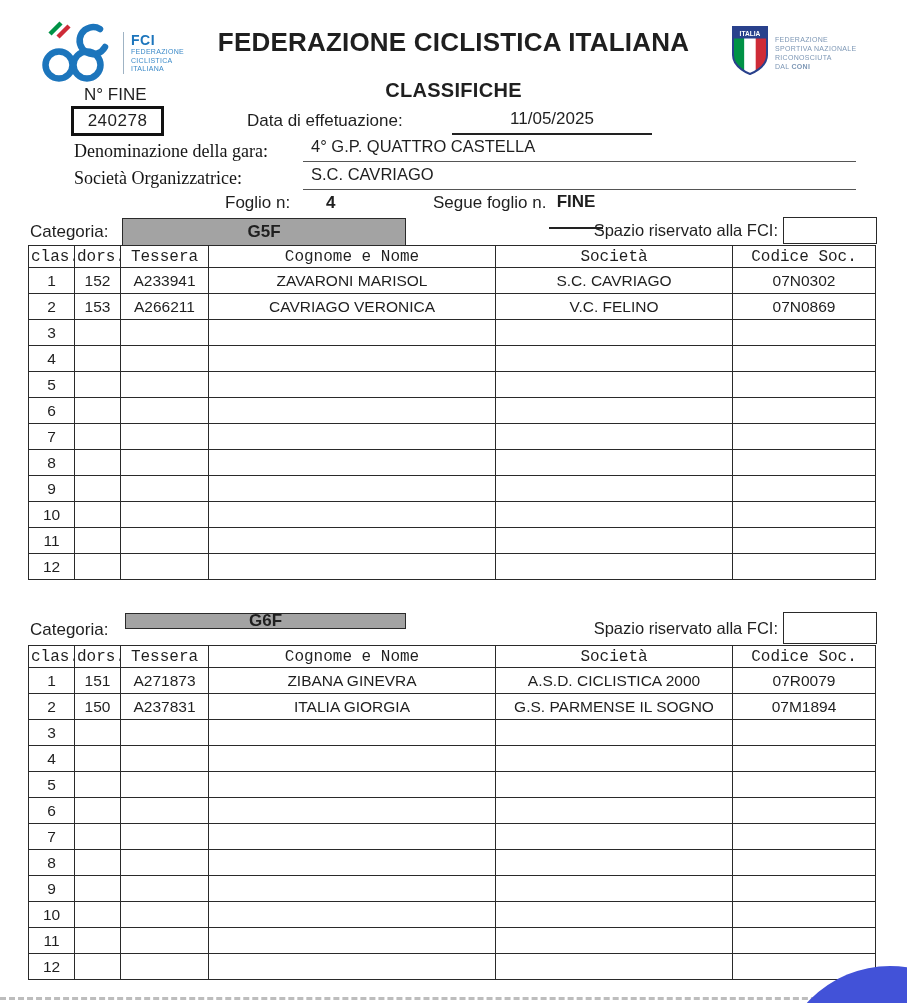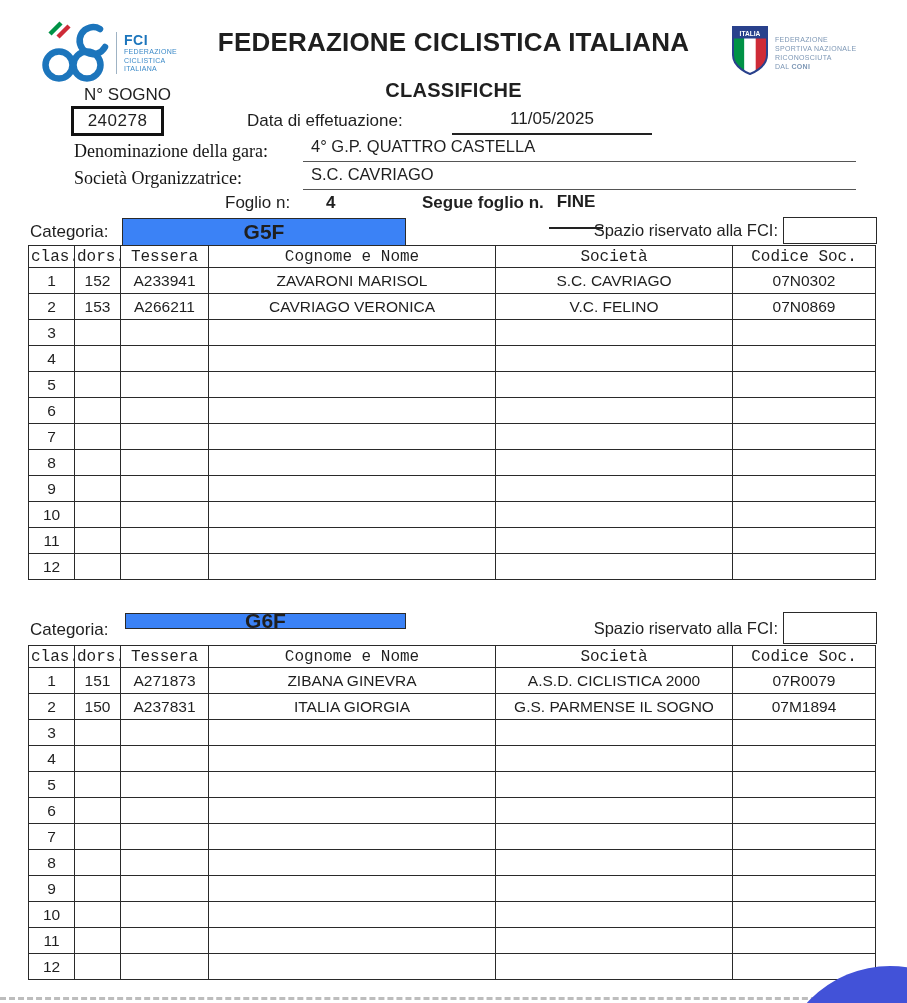--- a/index.html
+++ b/index.html
@@ -3,21 +3,21 @@
 <meta charset="utf-8">
 <style>
   html,body{margin:0;padding:0;}
   body{
     width:907px;height:1003px;position:relative;overflow:hidden;
     background:#ffffff;color:#1f1f1f;
     font-family:"Liberation Sans", sans-serif;
   }
   .abs{position:absolute;}
   
-  .fci-logo{left:40px;top:18px;display:flex;align-items:flex-start;}
+  .fci-logo{left:40px;top:18px;display:flex;align-items:flex-start;gap:7px;}
   .fci-text{border-left:1.5px solid #9fb3c4;padding-left:7px;margin-top:14px;}
   .fci-abbr{font-size:14px;font-weight:bold;color:#1c75bc;letter-spacing:.5px;}
   .fci-line{font-size:7px;line-height:8.5px;color:#3b8ac8;letter-spacing:.3px;}
   .doc-title{left:0;right:0;top:27px;text-align:center;font-size:26px;font-weight:bold;letter-spacing:.2px;}
   .doc-subtitle{left:0;right:0;top:79px;text-align:center;font-size:20px;font-weight:bold;letter-spacing:.3px;}
   .coni-logo{left:731px;top:25px;display:flex;align-items:flex-start;gap:6px;}
   .coni-text{margin-top:10px;}
   .coni-line{font-size:7px;line-height:9px;color:#7d97b5;letter-spacing:.3px;}
   .coni-line b{color:#7d97b5;}
   .gara-label{left:84px;top:85px;font-size:17px;}
@@ -28,27 +28,27 @@
               text-align:center;font-size:17px;}
   .serif-label{font-family:Liberation Serif, serif;font-size:18px;color:#141414;}
   .race-label{left:74px;top:141px;}
   .race-value{left:303px;top:137px;width:553px;height:25px;border-bottom:1.5px solid #555;
               font-size:16.5px;padding-left:8px;box-sizing:border-box;}
   .org-label{left:74px;top:168px;}
   .org-value{left:303px;top:165px;width:553px;height:25px;border-bottom:1.5px solid #555;
              font-size:16.5px;padding-left:8px;box-sizing:border-box;}
   .sheet-label{left:225px;top:193px;font-size:17px;}
   .sheet-value{left:326px;top:193px;font-size:17px;font-weight:bold;}
-  .nextsheet-label{left:422px;top:193px;font-size:17px;font-weight:bold;}
+  .nextsheet-label{left:433px;top:193px;font-size:17px;}
   .nextsheet-value{left:549px;top:192px;min-width:54px;text-align:center;font-size:17px;font-weight:bold;
                    border-bottom:2px solid #222;padding-bottom:15px;box-sizing:border-box;}
   
   .cat-label{font-size:17px;}
   .cat-box{border:1.6px solid #2a2a2a;display:flex;align-items:center;justify-content:center;
-           font-size:21px;font-weight:bold;box-sizing:border-box;background:#3b82f6;}
+           font-size:17px;font-weight:bold;box-sizing:border-box;background:#a3a3a3;}
   .fci-space-label{font-size:16.5px;text-align:right;}
   .fci-space-box{border:1.4px solid #2a2a2a;background:#fff;box-sizing:border-box;}
   
   table.results{border-collapse:collapse;table-layout:fixed;background:#fff;}
   table.results th, table.results td{
     border:1.6px solid #2a2a2a;text-align:center;vertical-align:middle;
     font-weight:400;overflow:hidden;white-space:nowrap;padding:0 2px;
   }
   table.results th{height:21px;font-size:16px;font-family:Liberation Mono, monospace;}
   table.results td{height:25px;font-size:15.5px;}
@@ -100,21 +100,21 @@
     </svg>
   </span>
   <span class="coni-text">
     <div class="coni-line">FEDERAZIONE</div>
     <div class="coni-line">SPORTIVA NAZIONALE</div>
     <div class="coni-line">RICONOSCIUTA</div>
     <div class="coni-line"><span>DAL </span><b>CONI</b></div>
   </span>
 </div>
 
-<div class="abs gara-label">N° SOGNO</div>
+<div class="abs gara-label">N° FINE</div>
 <div class="abs gara-box">
   <span>240278</span>
 </div>
 
 <div class="abs date-label">Data di effetuazione:</div>
 <div class="abs date-value">11/05/2025</div>
 
 <div class="abs serif-label race-label">Denominazione della gara:</div>
 <div class="abs race-value">4° G.P. QUATTRO CASTELLA</div>
 

